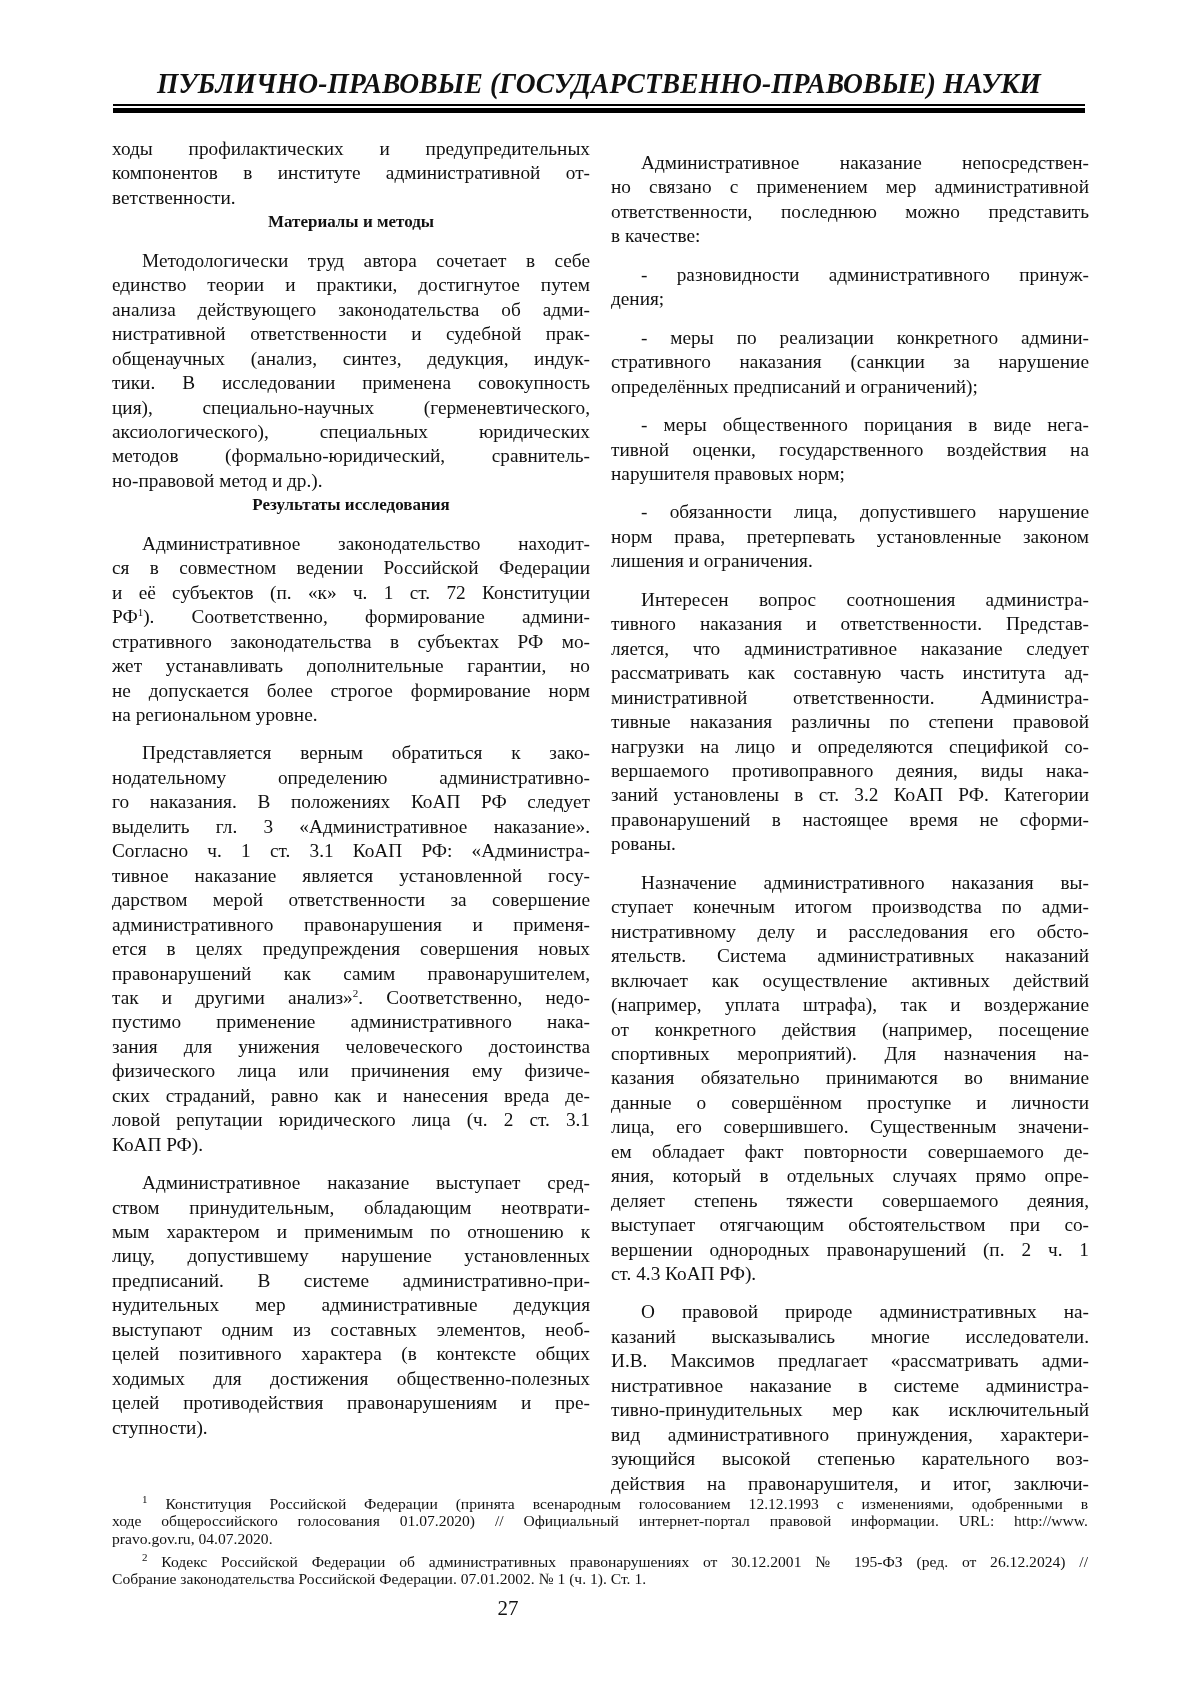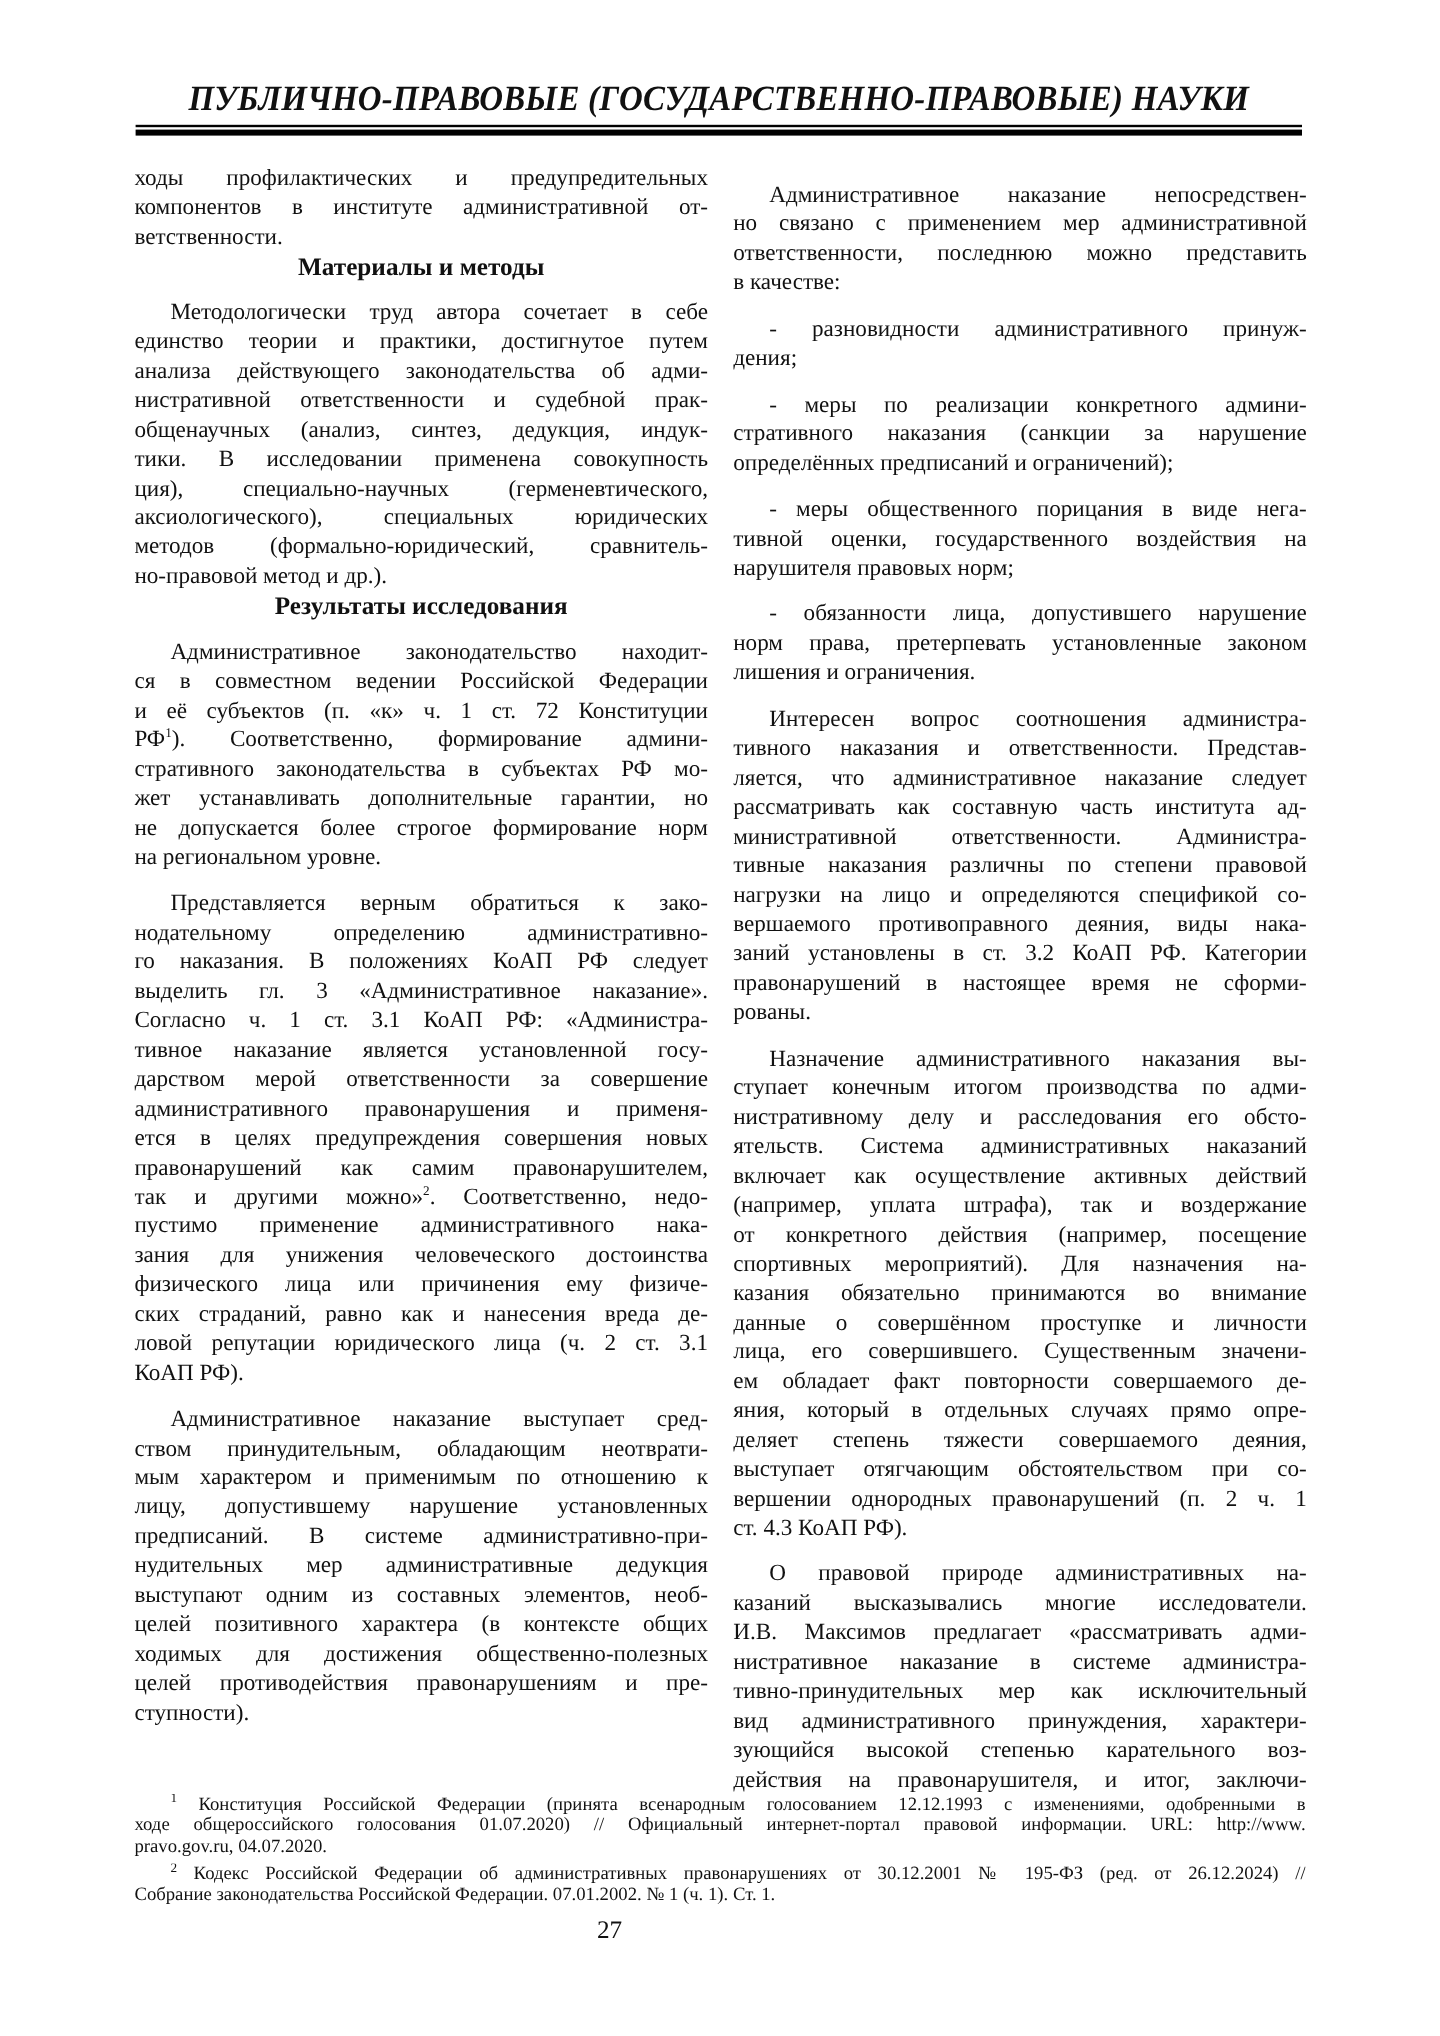--- a/index.html
+++ b/index.html
@@ -21,21 +21,21 @@
   .col {
     position: absolute; top: 137px; width: 478px;
     font-size: 19.3px; line-height: 24.45px;
     text-align: justify; hyphens: manual;
   }
   .col.left { left: 112px; }
   .col.right { left: 611px; }
   .col p { margin: 0; text-indent: 0; }
   .col p.gap { margin-top: 5px; }
   .col h3 {
-    margin: 0; font-size: 21px; line-height: 24.45px; font-weight: bold;
+    margin: 0; font-size: 17px; line-height: 24.45px; font-weight: bold;
     text-align: center;
   }
   .line { display: block; text-align: justify; text-align-last: justify; white-space: nowrap; overflow: hidden; }
   .line.last { text-align-last: left; }
   .line.ind { padding-left: 30px; margin-top: 14px; }
   sup { font-size: 11px; line-height: 0; vertical-align: super; }
 
   .footnotes {
     position: absolute; left: 112px; top: 1495px; width: 976px;
     font-size: 15.6px; line-height: 17.3px;
@@ -90,21 +90,21 @@
     <span class="line ind">Представляется верным обратиться к зако-</span>
     <span class="line">нодательному определению административно-</span>
     <span class="line">го наказания. В положениях КоАП РФ следует</span>
     <span class="line">выделить гл. 3 «Административное наказание».</span>
     <span class="line">Согласно ч. 1 ст. 3.1 КоАП РФ: «Администра-</span>
     <span class="line">тивное наказание является установленной госу-</span>
     <span class="line">дарством мерой ответственности за совершение</span>
     <span class="line">административного правонарушения и применя-</span>
     <span class="line">ется в целях предупреждения совершения новых</span>
     <span class="line">правонарушений как самим правонарушителем,</span>
-    <span class="line"><span>так и другими можно»</span><sup>2</sup><span>. Соответственно, недо-</span></span>
+    <span class="line"><span>так и другими анализ»</span><sup>2</sup><span>. Соответственно, недо-</span></span>
     <span class="line">пустимо применение административного нака-</span>
     <span class="line">зания для унижения человеческого достоинства</span>
     <span class="line">физического лица или причинения ему физиче-</span>
     <span class="line">ских страданий, равно как и нанесения вреда де-</span>
     <span class="line">ловой репутации юридического лица (ч. 2 ст. 3.1</span>
     <span class="line last">КоАП РФ).</span>
   </p>
   <p class="gap">
     <span class="line ind">Административное наказание выступает сред-</span>
     <span class="line">ством принудительным, обладающим неотврати-</span>

